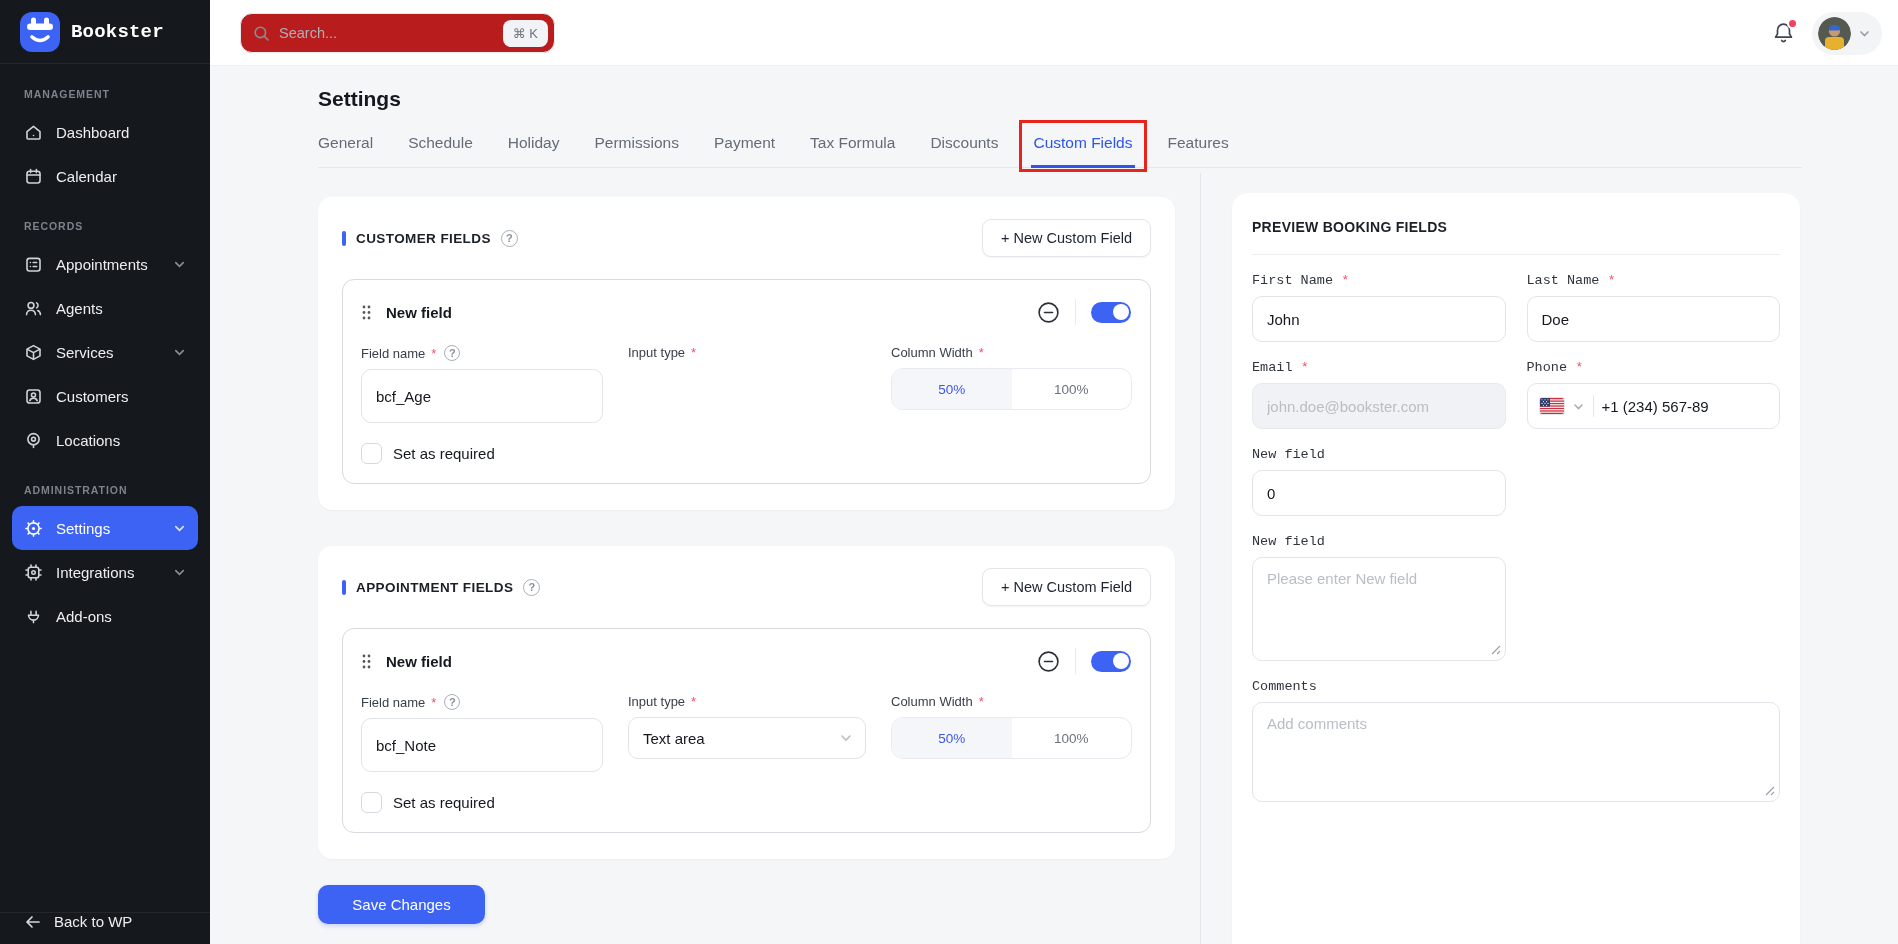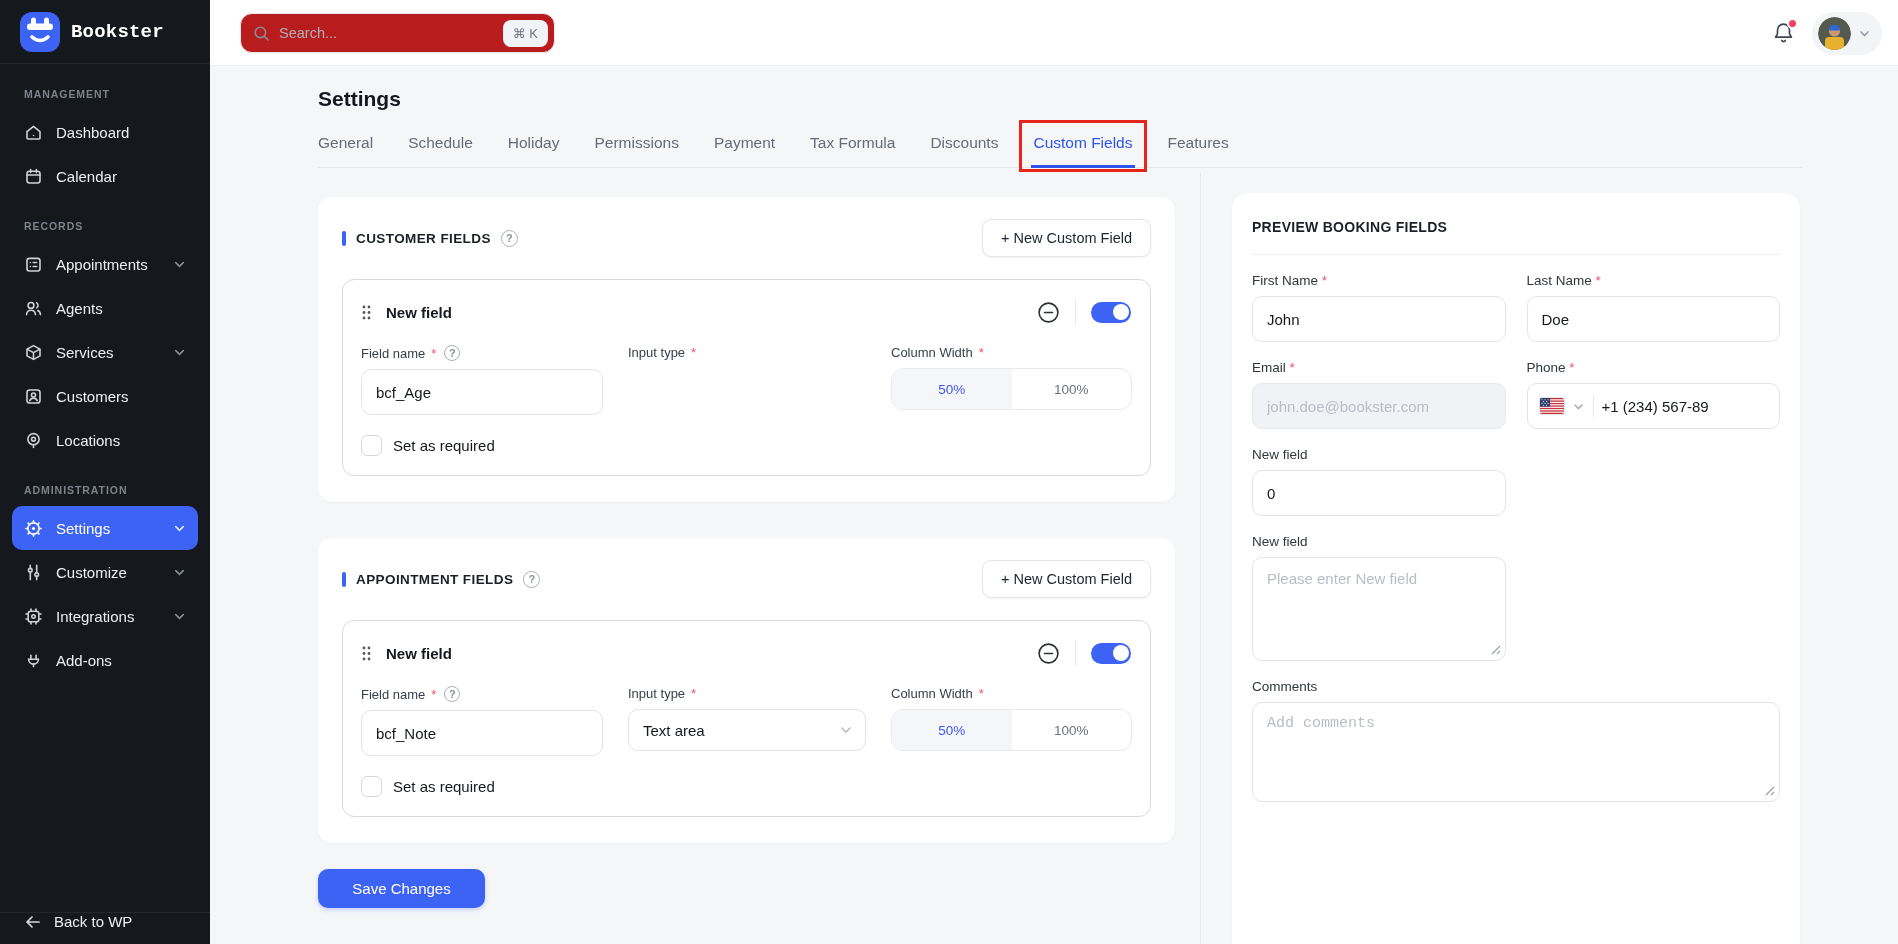--- a/index.html
+++ b/index.html
@@ -93,21 +93,21 @@
   .toggle { width:40px; height:21px; border-radius:999px; background:#3d63f4;
     position:relative; cursor:pointer; }
   .toggle-knob { position:absolute; right:2.5px; top:2.5px; width:16px; height:16px;
     background:#fff; border-radius:50%; }
   .fields-row { display:grid; grid-template-columns:242px 238px 241px;
     justify-content:space-between; margin-top:20px; padding:0 1px; }
   .f-label { font-size:13px; color:#3a404b; display:flex; align-items:center;
     gap:6px; margin-bottom:8px; }
   .star { color:#f4506a; }
   .q-icon.sm { width:16px; height:16px; margin-left:2px; }
-  .text-input { height:46px; border:1px solid #e0e3e8; border-radius:10px;
+  .text-input { height:54px; border:1px solid #e0e3e8; border-radius:10px;
     padding:0 14px; font-size:15px; color:#15181e; width:100%; background:#fff;
     font-family:inherit; outline:none; }
   .select { height:42px; border:1px solid #e0e3e8; border-radius:10px;
     padding:0 12px 0 14px; display:flex; align-items:center;
     justify-content:space-between; font-size:15px; color:#15181e;
     background:#fff; cursor:pointer; }
   .select-chev { width:14px; height:14px; color:#b9bdc6; }
   .segmented { height:42px; border:1px solid #e8eaef; border-radius:12px;
     display:flex; overflow:hidden; background:#fff; }
   .seg { flex:1; display:flex; align-items:center; justify-content:center;
@@ -122,21 +122,21 @@
     cursor:pointer; box-shadow:0 2px 4px rgba(61,99,244,.25); }
 
   
   .preview { position:absolute; left:1022px; top:127px; width:568px; bottom:-20px;
     background:#fff; border-radius:16px; padding:26px 20px;
     box-shadow:0 1px 2px rgba(16,24,40,.04); }
   .preview-title { font-size:14px; font-weight:bold; color:#1b1f27; letter-spacing:.02em; }
   .preview-divider { height:1px; background:#eceef1; margin-top:19px; }
   .p-grid { display:grid; grid-template-columns:1fr 1fr; column-gap:21px; }
   .p-field { margin-top:18px; }
-  .p-label { font-size:13.5px; color:#30353e; margin-bottom:8px; }
+  .p-label { font-size:13.5px; color:#30353e; margin-bottom:8px;font-family:Liberation Mono, monospace; }
   .p-input { height:46px; border:1px solid #e2e4e9; border-radius:10px;
     padding:0 14px; font-size:15px; color:#15181e; width:100%; background:#fff;
     font-family:inherit; outline:none; }
   .p-input::placeholder { color:#b9bdc5; }
   .p-input.disabled { background:#f1f2f5; border-color:#e7e9ed; }
   .phone-box { height:46px; border:1px solid #e2e4e9; border-radius:10px;
     display:flex; align-items:center; gap:8px; padding:0 12px; background:#fff; }
   .flag { width:24px; height:16px; border-radius:2px; overflow:hidden;
     box-shadow:0 0 0 1px #e3e5e9; flex:0 0 auto; }
   .phone-chev { width:13px; height:13px; color:#a9aeb7; flex:0 0 auto; }
@@ -233,31 +233,20 @@
 
     <div class="nav-section-label">ADMINISTRATION</div>
 
     <div class="nav-item active">
       <svg class="nav-icon" viewBox="0 0 19 19" fill="none" stroke="currentColor" stroke-width="1.6" stroke-linecap="round">
         <circle cx="9.5" cy="9.5" r="5.6"></circle>
         <circle cx="9.5" cy="9.5" r="1.6" fill="currentColor" stroke="none"></circle>
         <path d="M9.5 1.9 v1.6 M9.5 15.5 v1.6 M1.9 9.5 h1.6 M15.5 9.5 h1.6 M4.1 4.1 l1.1 1.1 M13.8 13.8 l1.1 1.1 M14.9 4.1 l-1.1 1.1 M5.2 13.8 l-1.1 1.1"></path>
       </svg>
       <span>Settings</span>
-      <svg class="chev" viewBox="0 0 14 14" fill="none" stroke="currentColor" stroke-width="1.7" stroke-linecap="round">
-          <path d="M3 5 l4 4 4-4"></path>
-        </svg>
-    </div>
-    <div class="nav-item">
-      <svg class="nav-icon" viewBox="0 0 19 19" fill="none" stroke="currentColor" stroke-width="1.6" stroke-linecap="round">
-        <path d="M6.3 2.4 v3.4 M6.3 9 v7.6 M12.7 2.4 v7.6 M12.7 13.2 v3.4"></path>
-        <circle cx="6.3" cy="7.2" r="1.8"></circle>
-        <circle cx="12.7" cy="11.6" r="1.8"></circle>
-      </svg>
-      <span>Customize</span>
       <svg class="chev" viewBox="0 0 14 14" fill="none" stroke="currentColor" stroke-width="1.7" stroke-linecap="round">
           <path d="M3 5 l4 4 4-4"></path>
         </svg>
     </div>
     <div class="nav-item">
       <svg class="nav-icon" viewBox="0 0 19 19" fill="none" stroke="currentColor" stroke-width="1.6" stroke-linecap="round">
         <rect x="4.2" y="4.2" width="10.6" height="10.6" rx="2.4"></rect>
         <circle cx="9.5" cy="9.5" r="1.7"></circle>
         <path d="M7 2 v2.2 M12 2 v2.2 M7 14.8 v2.2 M12 14.8 v2.2 M2 7 h2.2 M2 12 h2.2 M14.8 7 h2.2 M14.8 12 h2.2"></path>
       </svg>
@@ -548,20 +537,20 @@
         <textarea class="p-textarea" style="height: 104px;" placeholder="Please enter New field"></textarea>
         <svg class="resize-corner" viewBox="0 0 10 10" stroke="currentColor" stroke-width="1.1">
             <path d="M9 1 L1 9 M9 6 L6 9"></path>
           </svg>
       </div>
     </div>
 
     <div class="p-field">
       <div class="p-label">Comments</div>
       <div class="ta-wrap">
-        <textarea class="p-textarea" style="height: 100px; font-family: Liberation Mono, monospace;" placeholder="Add comments"></textarea>
+        <textarea class="p-textarea" style="height: 100px;" placeholder="Add comments"></textarea>
         <svg class="resize-corner" viewBox="0 0 10 10" stroke="currentColor" stroke-width="1.1">
             <path d="M9 1 L1 9 M9 6 L6 9"></path>
           </svg>
       </div>
     </div>
   </aside>
 </main>
 
 </body></html>

